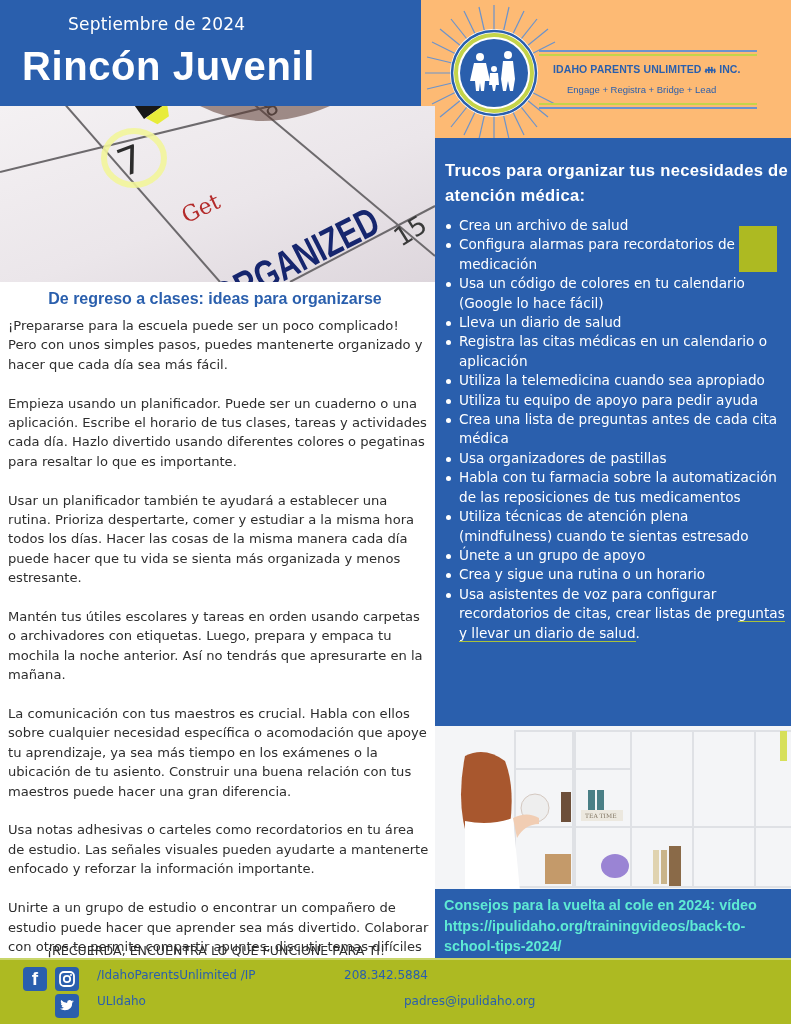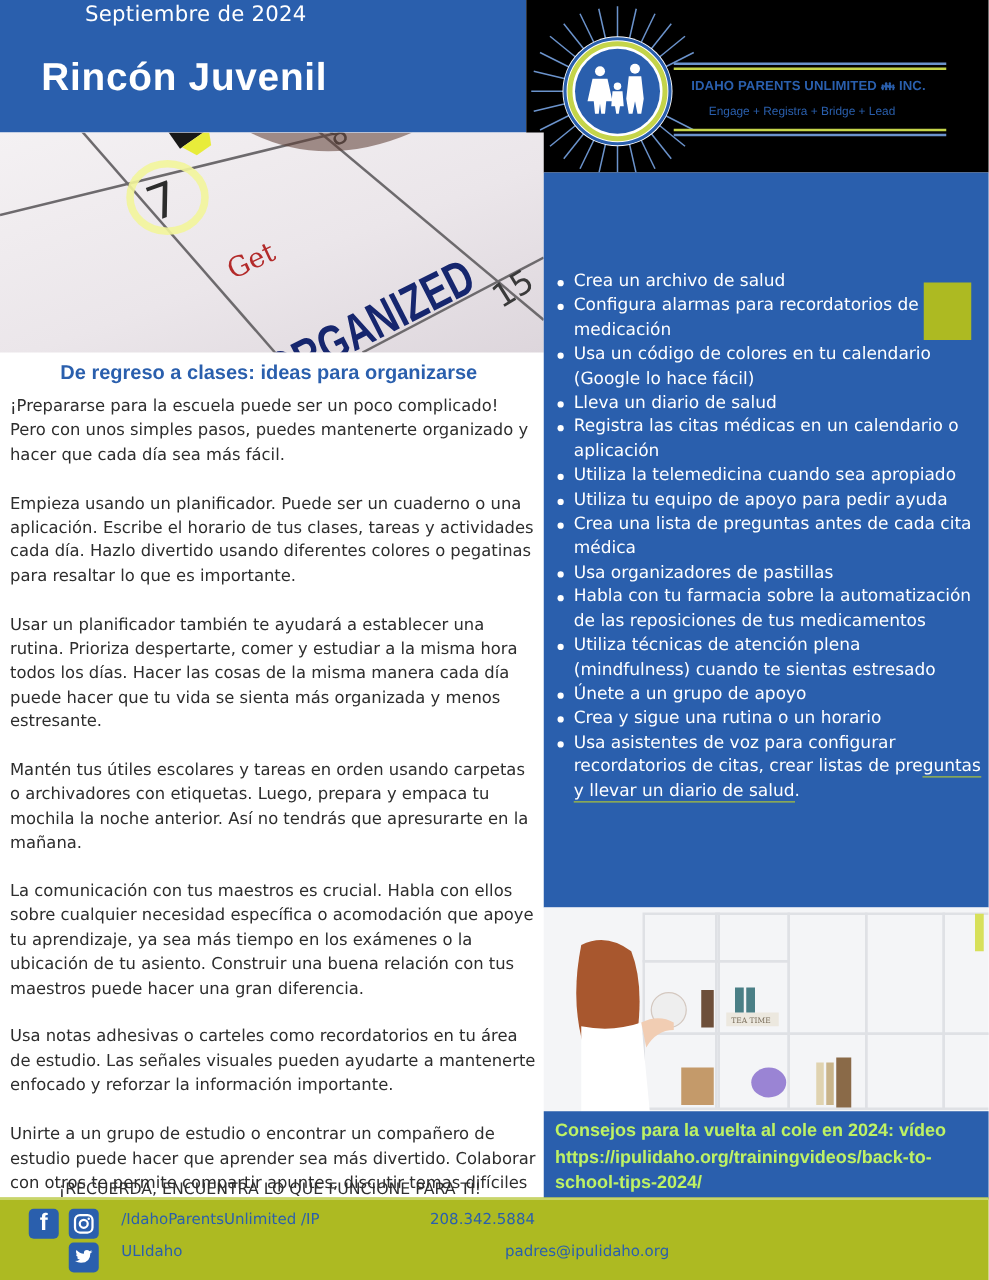--- a/index.html
+++ b/index.html
@@ -5,30 +5,30 @@
   * { box-sizing: border-box; margin: 0; padding: 0; }
   html, body { width: 791px; height: 1024px; overflow: hidden; background: #ffffff; }
   body { position: relative; font-family: "DejaVu Sans", sans-serif; color: #2b2b2b; }
 
   
   .header-left {
     position: absolute; left: 0; top: 0; width: 421px; height: 106px;
     background: #2a5fad; color: #fff;
   }
   .header-left .date {
-    position: absolute; left: 68px; top: 2px; font-size: 17px; font-weight: normal;
+    position: absolute; left: 68px; top: 14px; font-size: 17px; font-weight: normal;
     letter-spacing: 0.2px;
   }
   .header-left .title {
-    position: absolute; left: 33px; top: 44px; font-family: "Liberation Sans", sans-serif;
-    font-size: 31px; font-weight: bold; letter-spacing: 0.6px;
-  }
-
-  
-  .logo-area { position: absolute; left: 421px; top: 0; width: 370px; height: 138px; background: #000000; }
+    position: absolute; left: 22px; top: 44px; font-family: "Liberation Sans", sans-serif;
+    font-size: 40px; font-weight: bold; letter-spacing: 0.6px;
+  }
+
+  
+  .logo-area { position: absolute; left: 421px; top: 0; width: 370px; height: 138px; background: #fdba74; }
   .logo-area svg { position: absolute; left: 0; top: 0; }
   .logo-text-main {
     position: absolute; left: 132px; top: 63px; font-family: "Liberation Sans", sans-serif;
     font-size: 10.5px; font-weight: bold; color: #2a5fad; letter-spacing: 0.1px; white-space: nowrap;
   }
   .logo-text-tag {
     position: absolute; left: 146px; top: 84px; font-family: "Liberation Sans", sans-serif;
     font-size: 9.5px; color: #2a5fad; white-space: nowrap;
   }
 
@@ -81,21 +81,21 @@
 
   
   .photo {
     position: absolute; left: 435px; top: 726px; width: 356px; height: 165px;
     background: #f3f4f6; overflow: hidden;
   }
 
   
   .video {
     position: absolute; left: 435px; top: 889px; width: 356px; height: 70px;
-    background: #2a5fad; color: #bef264; padding: 6px 8px 0 9px;
+    background: #2a5fad; color: #5eead4; padding: 6px 8px 0 9px;
     font-family: "Liberation Sans", sans-serif; font-weight: bold; font-size: 14.4px; line-height: 20.5px;
   }
 
   
   .footer {
     position: absolute; left: 0; top: 958px; width: 791px; height: 66px; background: #adba22;
     border-top: 2px solid #c8d56a;
   }
   .social-icon {
     position: absolute; width: 24px; height: 24px; border-radius: 4px;
@@ -204,20 +204,21 @@
     <p>Mantén tus útiles escolares y tareas en orden usando carpetas o archivadores con etiquetas. Luego, prepara y empaca tu mochila la noche anterior. Así no tendrás que apresurarte en la mañana.</p>
     <p>La comunicación con tus maestros es crucial. Habla con ellos sobre cualquier necesidad específica o acomodación que apoye tu aprendizaje, ya sea más tiempo en los exámenes o la ubicación de tu asiento. Construir una buena relación con tus maestros puede hacer una gran diferencia.</p>
     <p>Usa notas adhesivas o carteles como recordatorios en tu área de estudio. Las señales visuales pueden ayudarte a mantenerte enfocado y reforzar la información importante.</p>
     <p>Unirte a un grupo de estudio o encontrar un compañero de estudio puede hacer que aprender sea más divertido. Colaborar con otros te permite compartir apuntes, discutir temas difíciles y apoyarse mutuamente en el aprendizaje.</p>
     <p>Finalmente, no olvides cuidarte. Prioriza el sueño, comidas saludables y descansos regulares.</p>
   </div>
   <div class="remember">¡RECUERDA, ENCUENTRA LO QUE FUNCIONE PARA TI!</div>
 </div>
 
 <div class="tips">
+  <h3>Trucos para organizar tus necesidades de atención médica:</h3>
   <ul>
     <li>Crea un archivo de salud</li>
     <li>Configura alarmas para recordatorios de medicación</li>
     <li>Usa un código de colores en tu calendario (Google lo hace fácil)</li>
     <li>Lleva un diario de salud</li>
     <li>Registra las citas médicas en un calendario o aplicación</li>
     <li>Utiliza la telemedicina cuando sea apropiado</li>
     <li>Utiliza tu equipo de apoyo para pedir ayuda</li>
     <li>Crea una lista de preguntas antes de cada cita médica</li>
     <li>Usa organizadores de pastillas</li>

